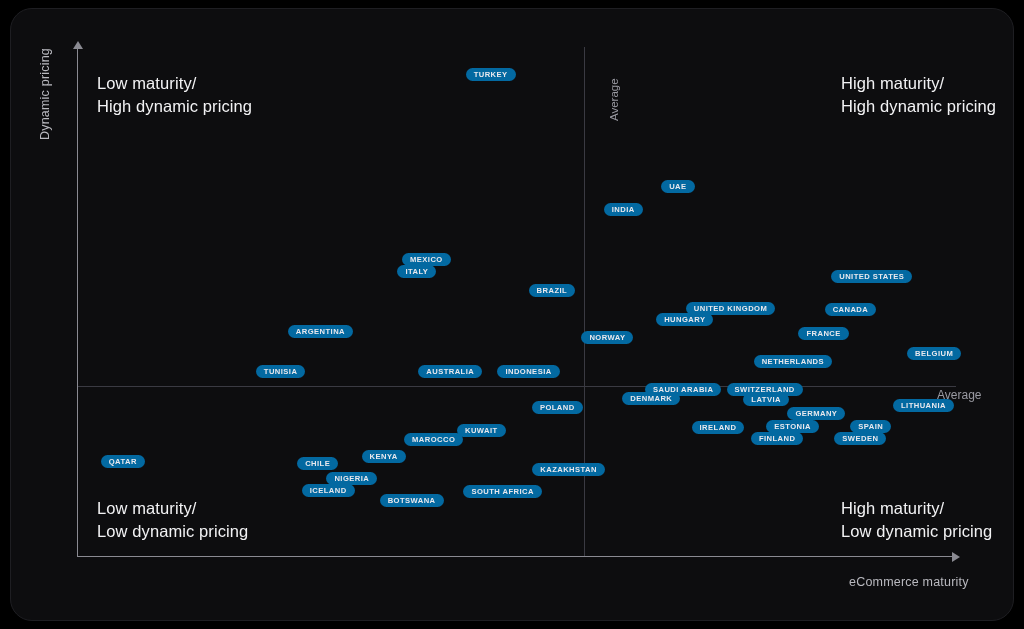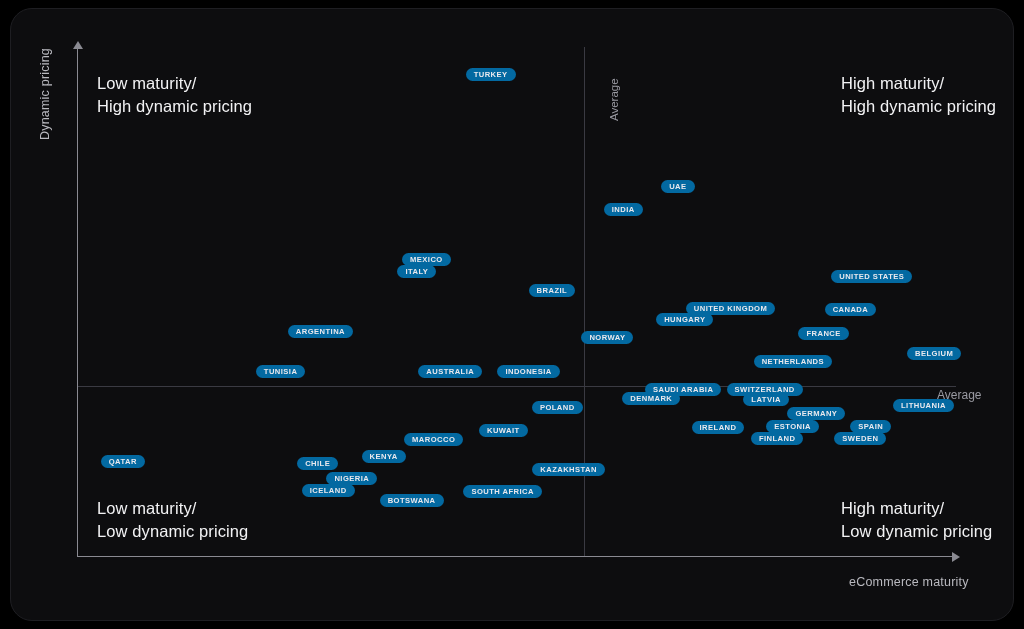--- a/index.html
+++ b/index.html
@@ -243,21 +243,21 @@
         </div>
         <div class="pill g-tp" style="left: 754.192px; top: 409.729px;">
           <span>ESTONIA</span>
         </div>
         <div class="pill g-pt" style="left: 838.334px; top: 410.232px;">
           <span>SPAIN</span>
         </div>
         <div class="pill g-tp" style="left: 679.562px; top: 410.735px;">
           <span>IRELAND</span>
         </div>
-        <div class="pill g-pt" style="left: 467px; top: 414.256px;">
+        <div class="pill g-pt" style="left: 445px; top: 414.256px;">
           <span>KUWAIT</span>
         </div>
         <div class="pill g-tp" style="left: 738.888px; top: 422.304px; text-align: center;">
           <span>FINLAND</span>
         </div>
         <div class="pill g-tp" style="left: 822.298px; top: 422.304px;">
           <span>SWEDEN</span>
         </div>
         <div class="pill g-tp" style="left: 392.09px; top: 423.31px;">
           <span>MAROCCO</span>

